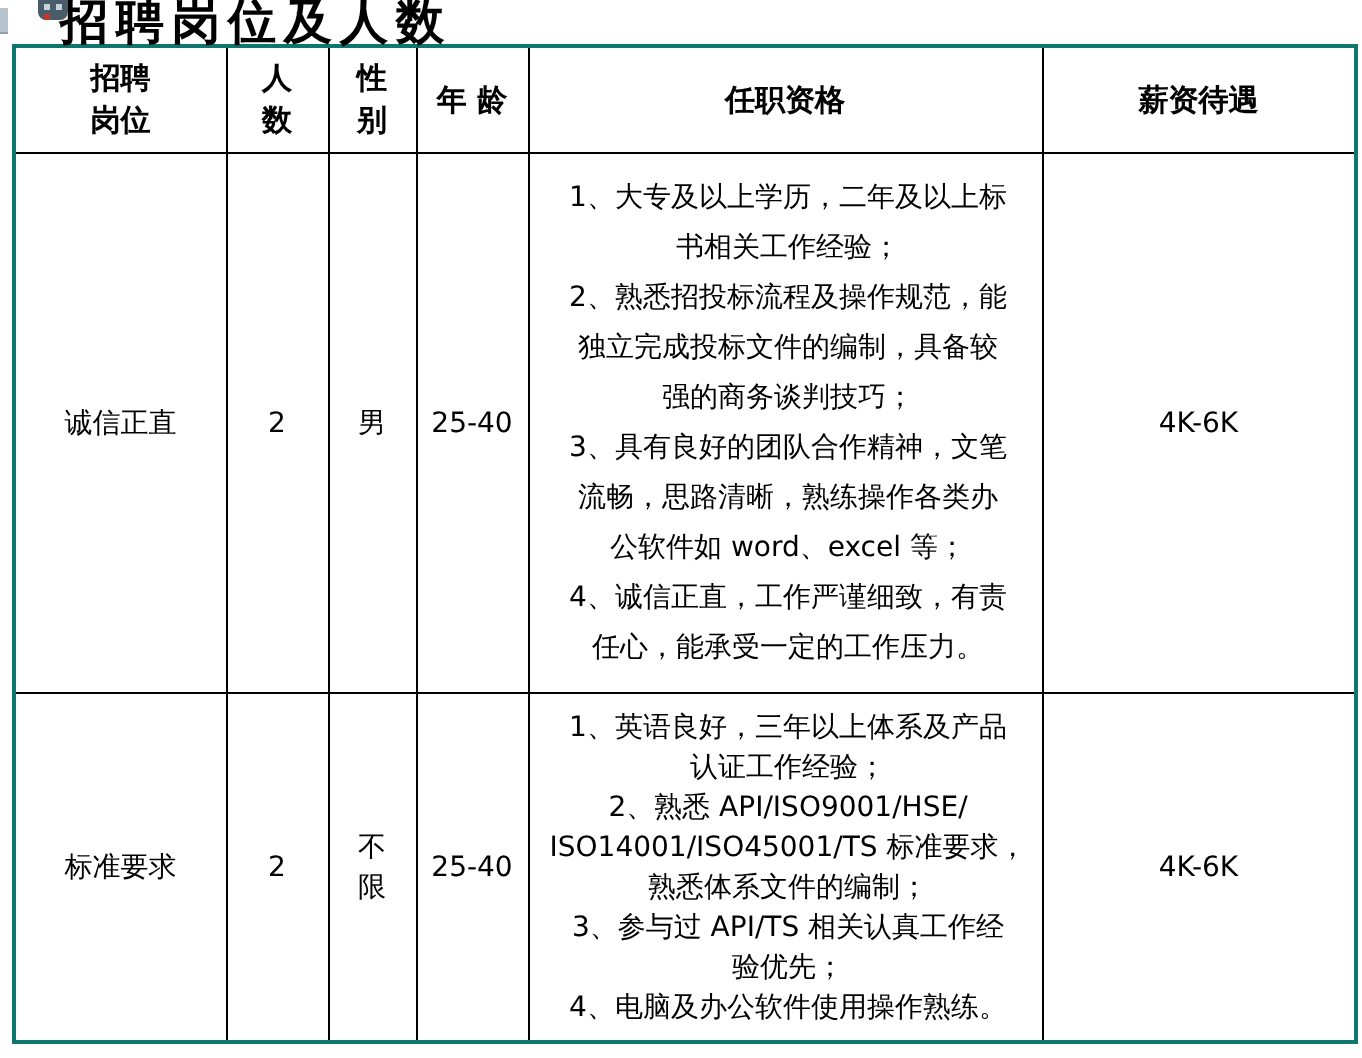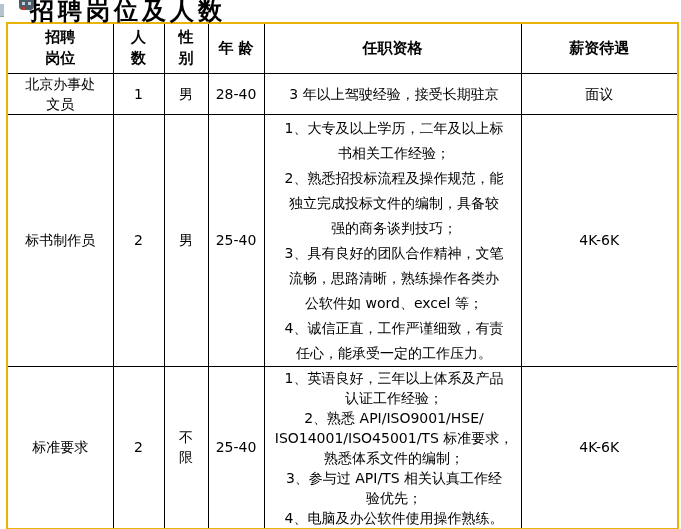--- a/index.html
+++ b/index.html
@@ -48,21 +48,21 @@
     letter-spacing: 4px;
     line-height: 22px;
     white-space: nowrap;
     z-index: 1;
   }
   table.recruit {
     position: absolute; left: 6px; top: 22px;
     width: 671px; height: 500px;
     border-collapse: collapse;
     table-layout: fixed;
-    border: 2px solid #eab308;
+    border: 2px solid #0f766e;
     padding-left: 27px;
   }
   table.recruit td, table.recruit th {
     border: 1px solid #000000;
     font-size: 14px;
     font-weight: normal;
     text-align: center;
     vertical-align: middle;
     overflow: hidden;
     white-space: pre-line;
@@ -112,31 +112,22 @@
     <th>招聘
 岗位</th>
     <th>人
 数</th>
     <th>性
 别</th>
     <th class="age">年  龄</th>
     <th>任职资格</th>
     <th>薪资待遇</th>
   </tr>
-  <tr class="r1" style="height:40px">
-    <td class="pos">北京办事处
-文员</td>
-    <td>1</td>
-    <td>男</td>
-    <td>28-40</td>
-    <td class="qual">3 年以上驾驶经验，接受长期驻京</td>
-    <td>面议</td>
-  </tr>
   <tr class="r2" style="height:250px">
-    <td>标书制作员</td>
+    <td>诚信正直</td>
     <td>2</td>
     <td>男</td>
     <td>25-40</td>
     <td class="qual">1、大专及以上学历，二年及以上标
 书相关工作经验；
 2、熟悉招投标流程及操作规范，能
 独立完成投标文件的编制，具备较
 强的商务谈判技巧；
 3、具有良好的团队合作精神，文笔
 流畅，思路清晰，熟练操作各类办

